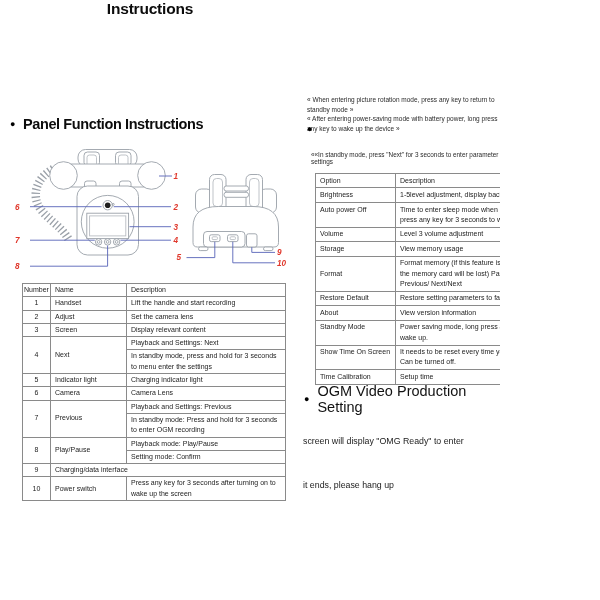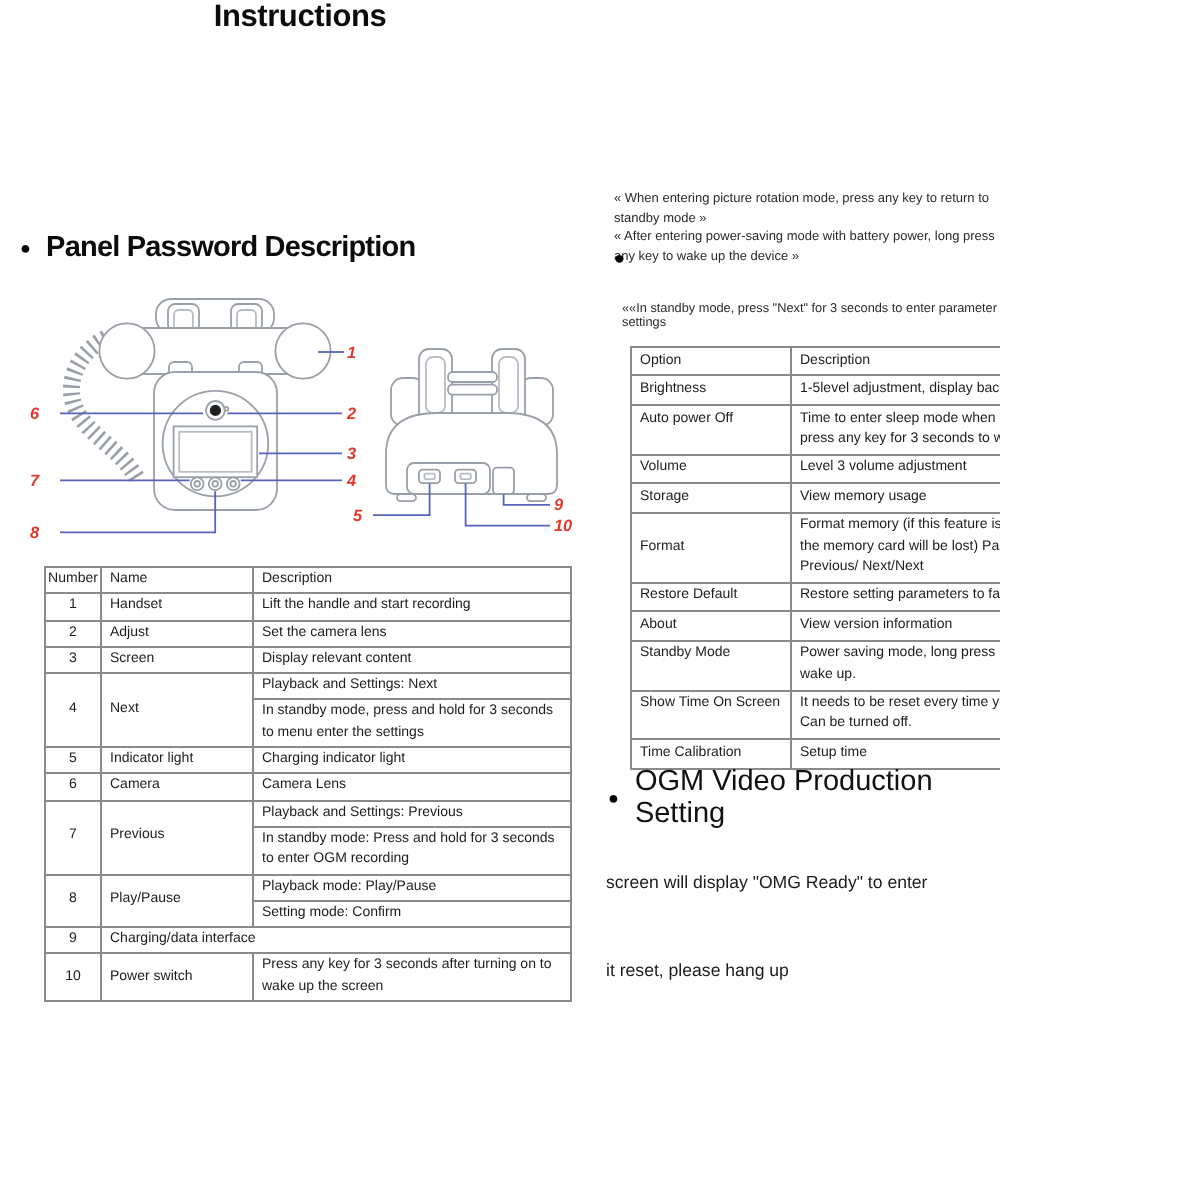--- a/index.html
+++ b/index.html
@@ -38,21 +38,21 @@
 </style>
 </head>
 <body>
 
 <div class="page">
 
   <div class="abs h-main">Instructions</div>
 
   <div class="abs h-sec-left">
     <span class="bullet">●</span>
-    <span>Panel Password Description</span>
+    <span>Panel Function Instructions</span>
   </div>
 
   <svg class="abs" style="left:0;top:140px" width="300" height="135" viewBox="0 140 300 135">
     <g stroke="#9aa0a8" stroke-width="0.9" fill="#fff">
 
       <path d="M53,169 C36,178 30,197 42,211 C51,222 61,226 69,240" fill="none" stroke="#fff" stroke-width="10"></path>
       <path d="M53,169 C36,178 30,197 42,211 C51,222 61,226 69,240" fill="none" stroke="#9aa0a8" stroke-width="8.5" stroke-dasharray="1.3 2.5"></path>
 
       <rect x="78" y="149.5" width="59" height="17" rx="7.5"></rect>
       <rect x="84" y="152" width="15.5" height="14" rx="3.5"></rect>
@@ -268,18 +268,18 @@
   </tbody>
     </table>
 
   <div class="abs h-sec-right ogm-head">
     <span class="bullet">●</span>
     <span>OGM Video Production Setting</span>
   </div>
 
   <div class="abs ogm-text">
     <div>screen will display "OMG Ready" to enter</div>
-    <div>it reset, please hang up</div>
+    <div>it ends, please hang up</div>
     
     
   </div>
 
 </div>
 
 </body></html>

